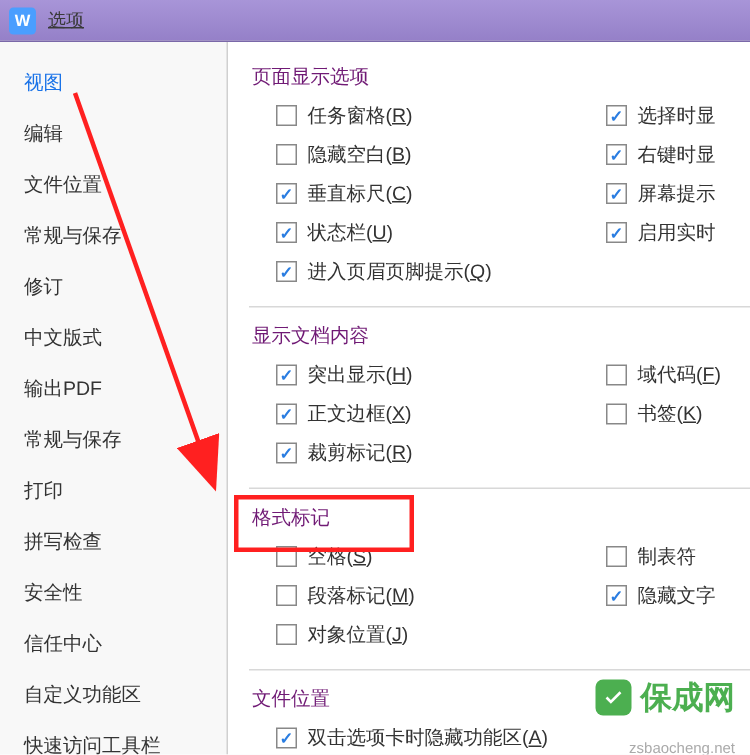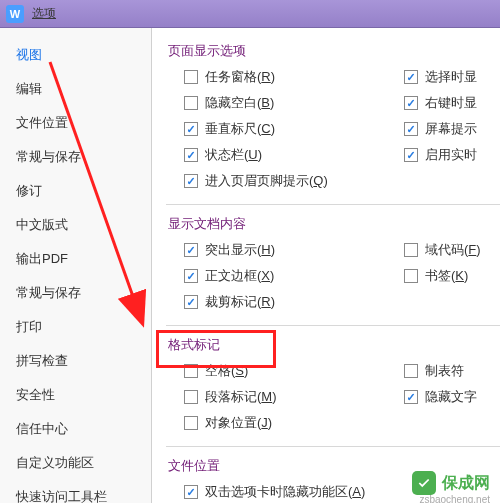--- a/index.html
+++ b/index.html
@@ -110,25 +110,25 @@
     .arrow-svg {
       position: absolute;
       top: 54px;
       left: 42px;
       pointer-events: none;
       z-index: 6;
     }
     
     .watermark {
       position: absolute;
-      bottom: 8px;
+      bottom: 24px;
       right: 10px;
       display: flex;
       align-items: center;
-      font-size: 16px;
+      font-size: 21px;
       font-weight: bold;
       z-index: 10;
     }
     .watermark-icon {
       width: 24px; height: 24px;
       background: #4caf50;
       border-radius: 5px;
       display: flex;
       align-items: center;
       justify-content: center;

